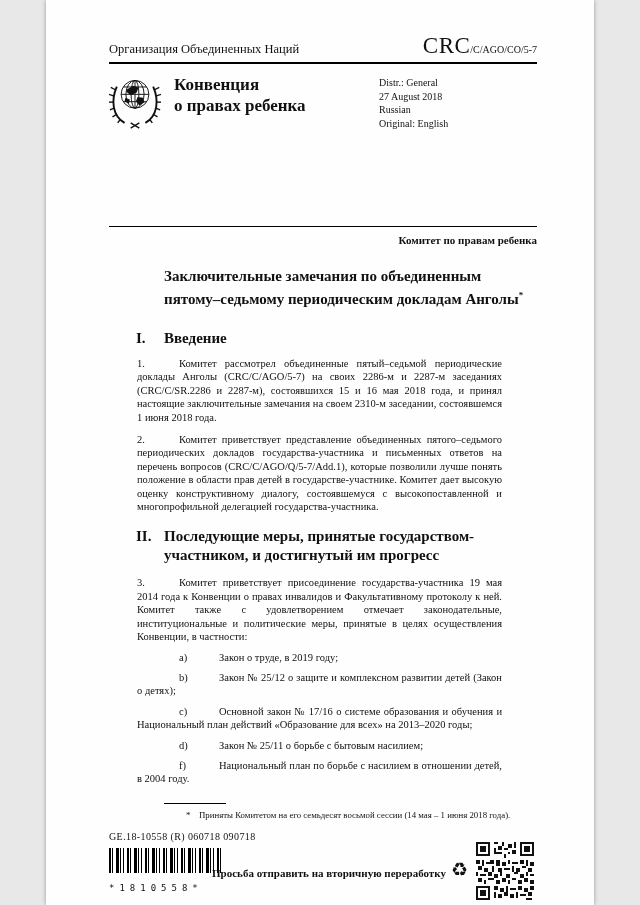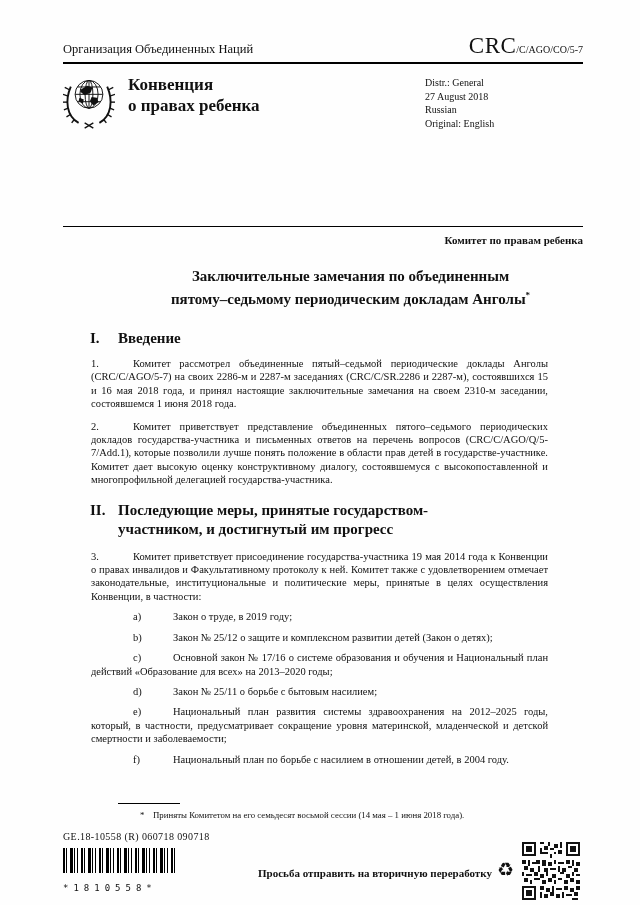--- a/index.html
+++ b/index.html
@@ -1,19 +1,19 @@
 <!DOCTYPE html>
 <html><head>
 <meta charset="utf-8">
 <style>
   * { margin:0; padding:0; box-sizing:border-box; }
   html,body { background:#e8e8e8; }
   .page {
     position:relative;
-    width:640px; height:905px;
+    width:548px; height:905px;
     margin:0 auto;
     background:#fefefe;
     color:#111;
     font-family:"Liberation Serif","DejaVu Serif",serif;
     padding:33px 57px 0 63px;
     overflow:hidden;
     box-shadow:0 0 4px rgba(0,0,0,.35);
   }
   
   .hdr-row1 { display:flex; justify-content:space-between; align-items:flex-end; }
@@ -22,21 +22,21 @@
   .sym-big { font-size:23px; letter-spacing:.5px; }
   .sym-small { font-size:10px; }
   .rule-thick { border:none; border-top:2px solid #000; margin-top:3px; }
   .hdr-row2 { display:flex; margin-top:8px; }
   .emblem { flex:0 0 auto; margin-top:2px; }
   .masthead { margin-left:13px; font-weight:bold; font-size:17px; line-height:21px; padding-top:2px; }
   .distr-block { margin-left:auto; width:158px; font-size:10px; line-height:13.5px; padding-top:4px; }
   .rule-thin { border:none; border-top:1.5px solid #000; margin-top:90px; }
   
   .committee { margin-top:7px; font-weight:bold; font-size:11px;text-align:right; }
-  .doc-title { margin-top:21px; margin-left:55px; font-weight:bold; font-size:15px; line-height:19px;text-align:center; }
+  .doc-title { margin-top:21px; margin-left:55px; font-weight:bold; font-size:15px; line-height:19px; }
   .doc-title sup { font-size:9px; }
   .section-head { display:flex; margin-top:20px; margin-left:27px; font-weight:bold; font-size:15px; line-height:19px; }
   .sec-num { flex:0 0 28px; }
   .sec-text { max-width:330px; }
   .bodytext { margin-left:28px; margin-right:35px; font-size:10.5px; line-height:13.4px; text-align:justify; }
   .para { margin-top:9px; }
   .pnum { display:inline-block; width:42px; }
   .item { margin-top:7px; text-indent:42px; }
   .lnum { display:inline-block; width:40px; text-indent:0; }
   
@@ -144,21 +144,20 @@
     <span class="sec-text">Последующие меры, принятые государством-участником, и достигнутый им прогресс</span>
   </div>
 
   <div class="bodytext">
     <p class="para" style="margin-top:11px;"><span class="pnum">3.</span><span>Комитет приветствует присоединение государства-участника 19 мая 2014 года к Конвенции о правах инвалидов и Факультативному протоколу к ней. Комитет также с удовлетворением отмечает законодательные, институциональные и политические меры, принятые в целях осуществления Конвенции, в частности:</span></p>
 
     <p class="item"><span class="lnum">a)</span><span>Закон о труде, в 2019 году;</span></p>
     <p class="item"><span class="lnum">b)</span><span>Закон № 25/12 о защите и комплексном развитии детей (Закон о детях);</span></p>
     <p class="item"><span class="lnum">c)</span><span>Основной закон № 17/16 о системе образования и обучения и Национальный план действий «Образование для всех» на 2013–2020 годы;</span></p>
     <p class="item"><span class="lnum">d)</span><span>Закон № 25/11 о борьбе с бытовым насилием;</span></p>
-    <p class="item"><span class="lnum">e)</span><span>Национальный план развития системы здравоохранения на 2012–2025 годы, который, в частности, предусматривает сокращение уровня материнской, младенческой и детской смертности и заболеваемости;</span></p>
     <p class="item"><span class="lnum">f)</span><span>Национальный план по борьбе с насилием в отношении детей, в 2004 году.</span></p>
   </div>
 
   <hr class="fn-rule">
   <div class="footnote"><span class="fn-marker">*</span><span>Приняты Комитетом на его семьдесят восьмой сессии (14 мая – 1 июня 2018 года).</span></div>
 
   <div class="ge-line">GE.18-10558 (R) 060718 090718</div>
 
   <div class="barcode-wrap">
     <div class="barcode-bars"></div>

